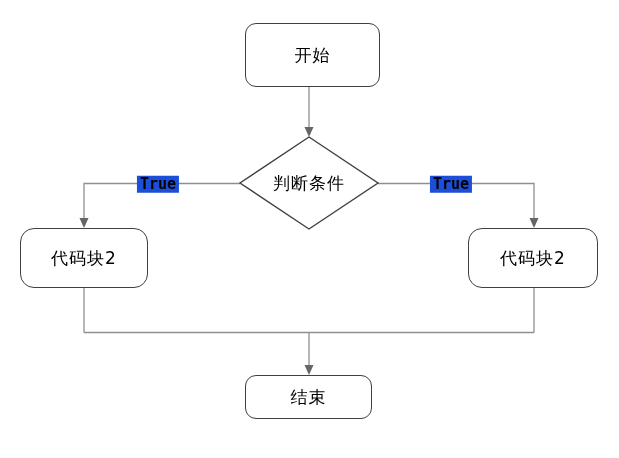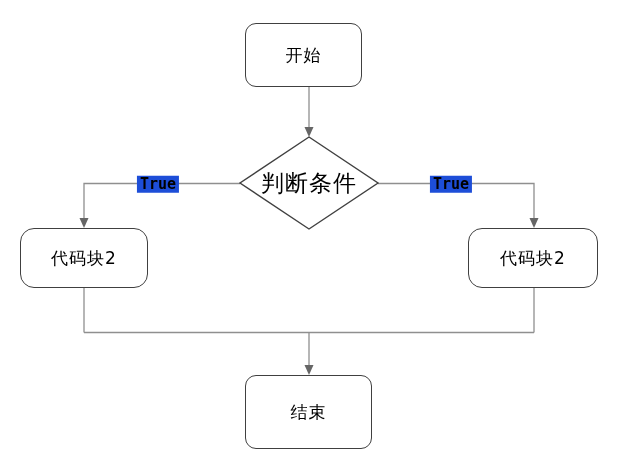--- a/index.html
+++ b/index.html
@@ -29,31 +29,31 @@
     border: 1.5px solid #404040;
     display: flex;
     align-items: center;
     justify-content: center;
     font-size: 17px;
     color: #000000;
     letter-spacing: 1px;
   }
   .terminal { border-radius: 11px; }
   .process  { border-radius: 14px; }
-  .node-start        { left: 245px; top: 23px;  width: 117px; height: 64px; }
+  .node-start        { left: 245px; top: 23px;  width: 135px; height: 64px; }
   .node-true-branch  { left: 20px;  top: 228px; width: 128px; height: 60px; }
   .node-false-branch { left: 468px; top: 228px; width: 130px; height: 60px; }
-  .node-end          { left: 245px; top: 375px; width: 127px; height: 74px; }
+  .node-end          { left: 245px; top: 375px; width: 127px; height: 44px; }
   .node-decision-label {
     position: absolute;
     left: 240px; top: 160px; width: 138px; height: 46px;
     display: flex;
     align-items: center;
     justify-content: center;
-    font-size: 23px;
+    font-size: 17px;
     color: #000000;
     letter-spacing: 1px;
   }
   .edge-label {
     position: absolute;
     transform: translate(-50%, -50%);
     background: #1d4ed8;
     padding: 0 3px;
     font-family: "DejaVu Sans Mono", monospace;
     font-size: 15px;

